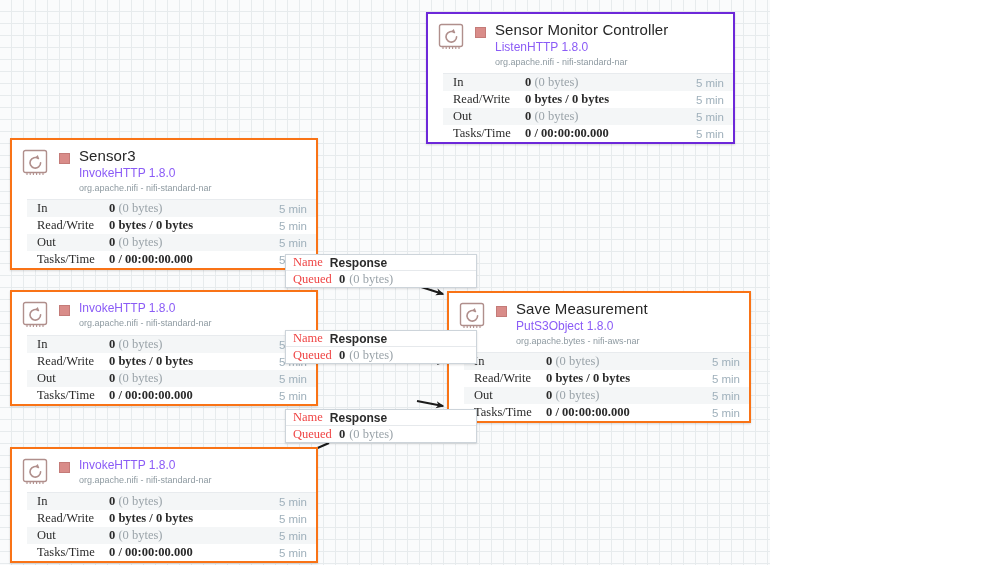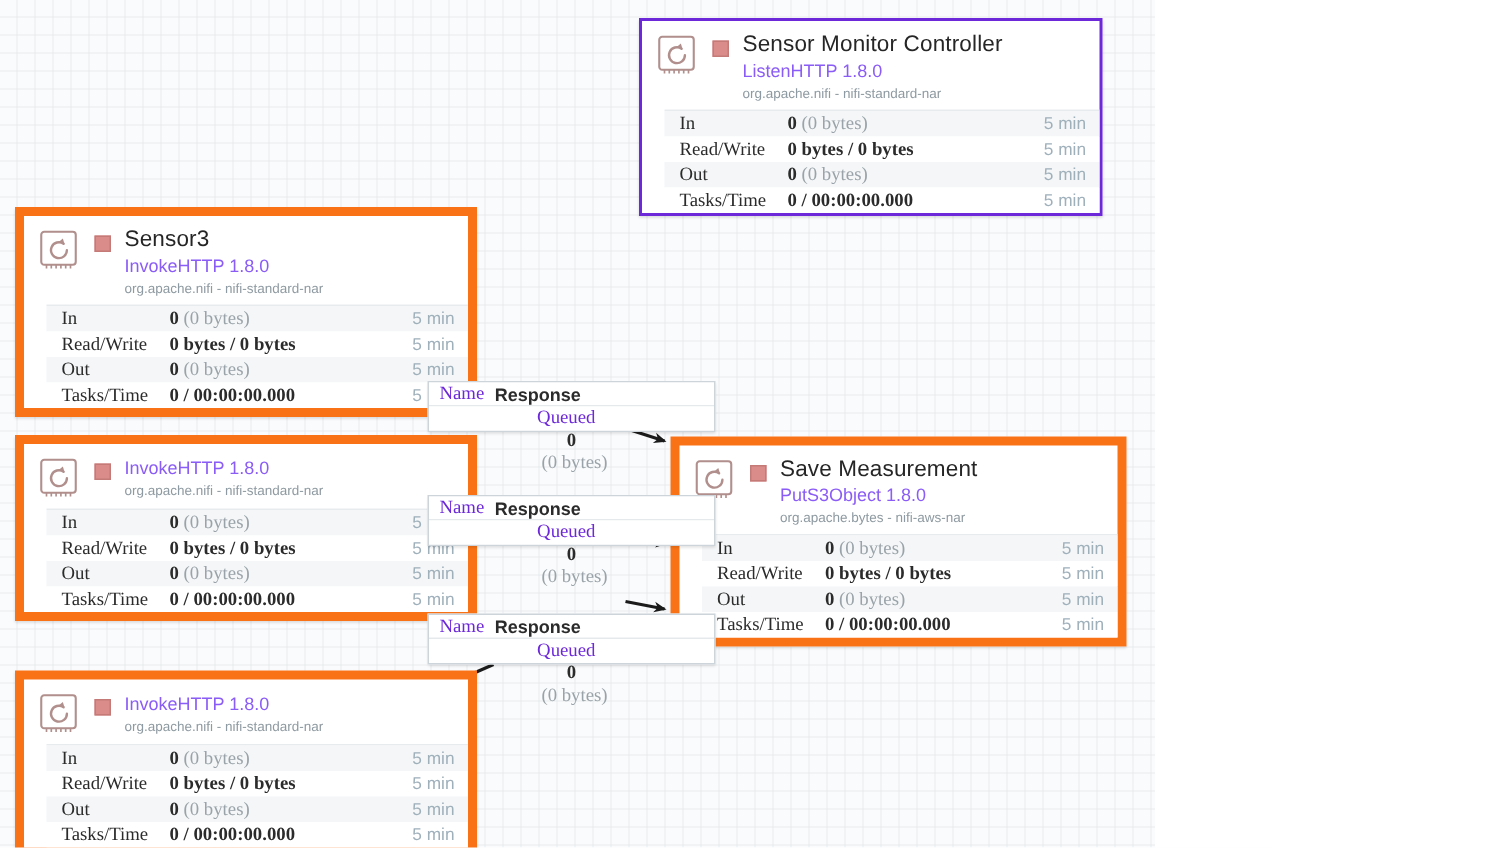--- a/index.html
+++ b/index.html
@@ -44,21 +44,21 @@
     top: 0;
     width: 999px;
     height: 565px;
     pointer-events: none;
   }
 
   
   .processor {
     position: absolute;
     background: #ffffff;
-    border: 6px solid #f97316;
+    border: 2px solid #f97316;
     box-shadow: 0 1px 2px rgba(0,0,0,0.14);
     box-sizing: border-box;
   }
   .processor.selected {
     border: 2px solid #6d28d9;
   }
 
   .proc-head {
     display: flex;
     align-items: flex-start;
@@ -156,22 +156,22 @@
   .conn-row {
     display: flex;
     align-items: center;
     height: 16px;
     font-size: 12.5px;
     padding: 0 7px;
     box-sizing: border-box;
     white-space: nowrap;
   }
   .conn-row.top { background: #ffffff; border-bottom: 1px solid #e6e9ec; }
-  .conn-row.bot { background: #ffffff; flex-direction: column; }
-  .conn-key { color: #6d28d9; margin-right: 7px; }
+  .conn-row.bot { background: #ffffff; }
+  .conn-key { color: #ef4444; margin-right: 7px; }
   .conn-val { color: #2b2b2b; font-weight: bold; }
   .conn-val.strong { font-family: "Liberation Sans", sans-serif; font-size: 12px; }
   .conn-sub { color: #9aa3a9; font-weight: normal; margin-left: 4px; }
 </style>
 </head>
 <body>
 
 <div id="canvas"></div>
 <div id="whitespace"></div>
 

